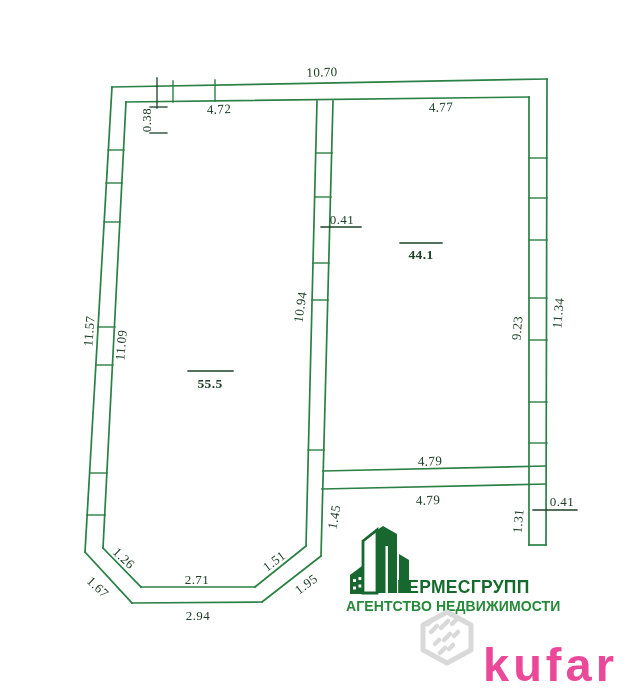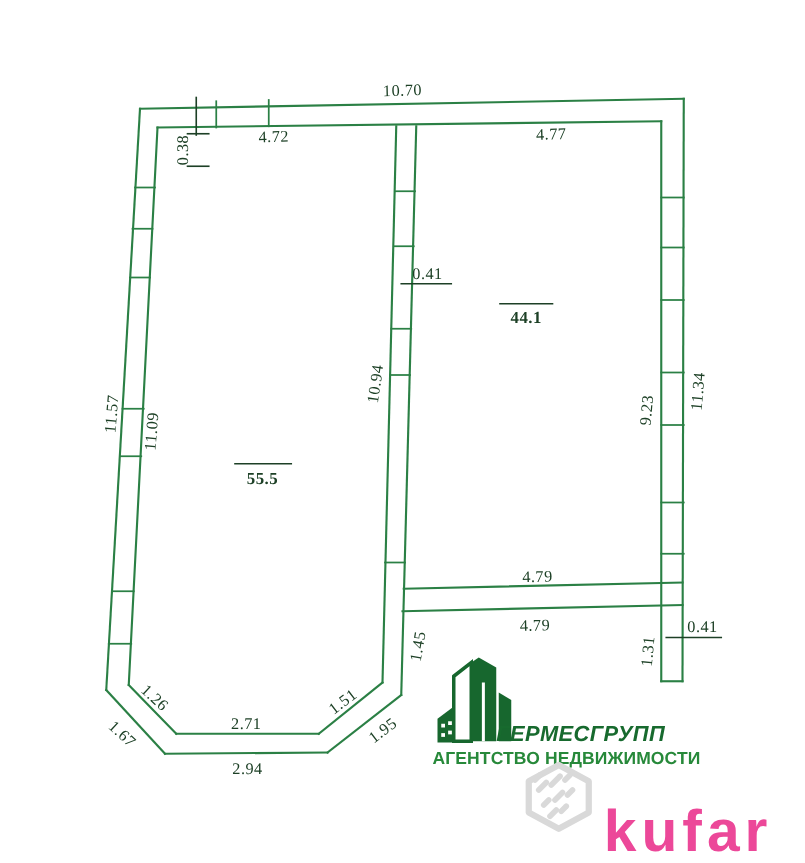--- a/index.html
+++ b/index.html
@@ -15,21 +15,21 @@
   
   .dim{
     font-family:"Liberation Serif",serif;font-size:13px;fill:#1d4026;
     letter-spacing:0.4px;
   }
   .area{font-size:13.5px;font-weight:bold;}
   
   .logo{position:absolute;left:344px;top:521px;width:185px;height:95px;}
   .logo-name{
     position:absolute;left:53px;top:56px;font-size:17.5px;font-weight:bold;
-    color:#176a2e;letter-spacing:0.3px;white-space:nowrap;font-style:italic;
+    color:#176a2e;letter-spacing:0.3px;white-space:nowrap;
   }
   .logo-tagline{
     position:absolute;left:2px;top:77px;font-size:14px;font-weight:bold;
     color:#27893a;letter-spacing:0.1px;white-space:nowrap;
   }
   
   .watermark{position:absolute;left:412px;top:605px;width:232px;height:72px;}
   .wm-text{
     position:absolute;left:71px;top:2px;font-size:47px;font-weight:bold;
     color:#ec4899;letter-spacing:4px;line-height:1;white-space:nowrap;margin-top:34px;

